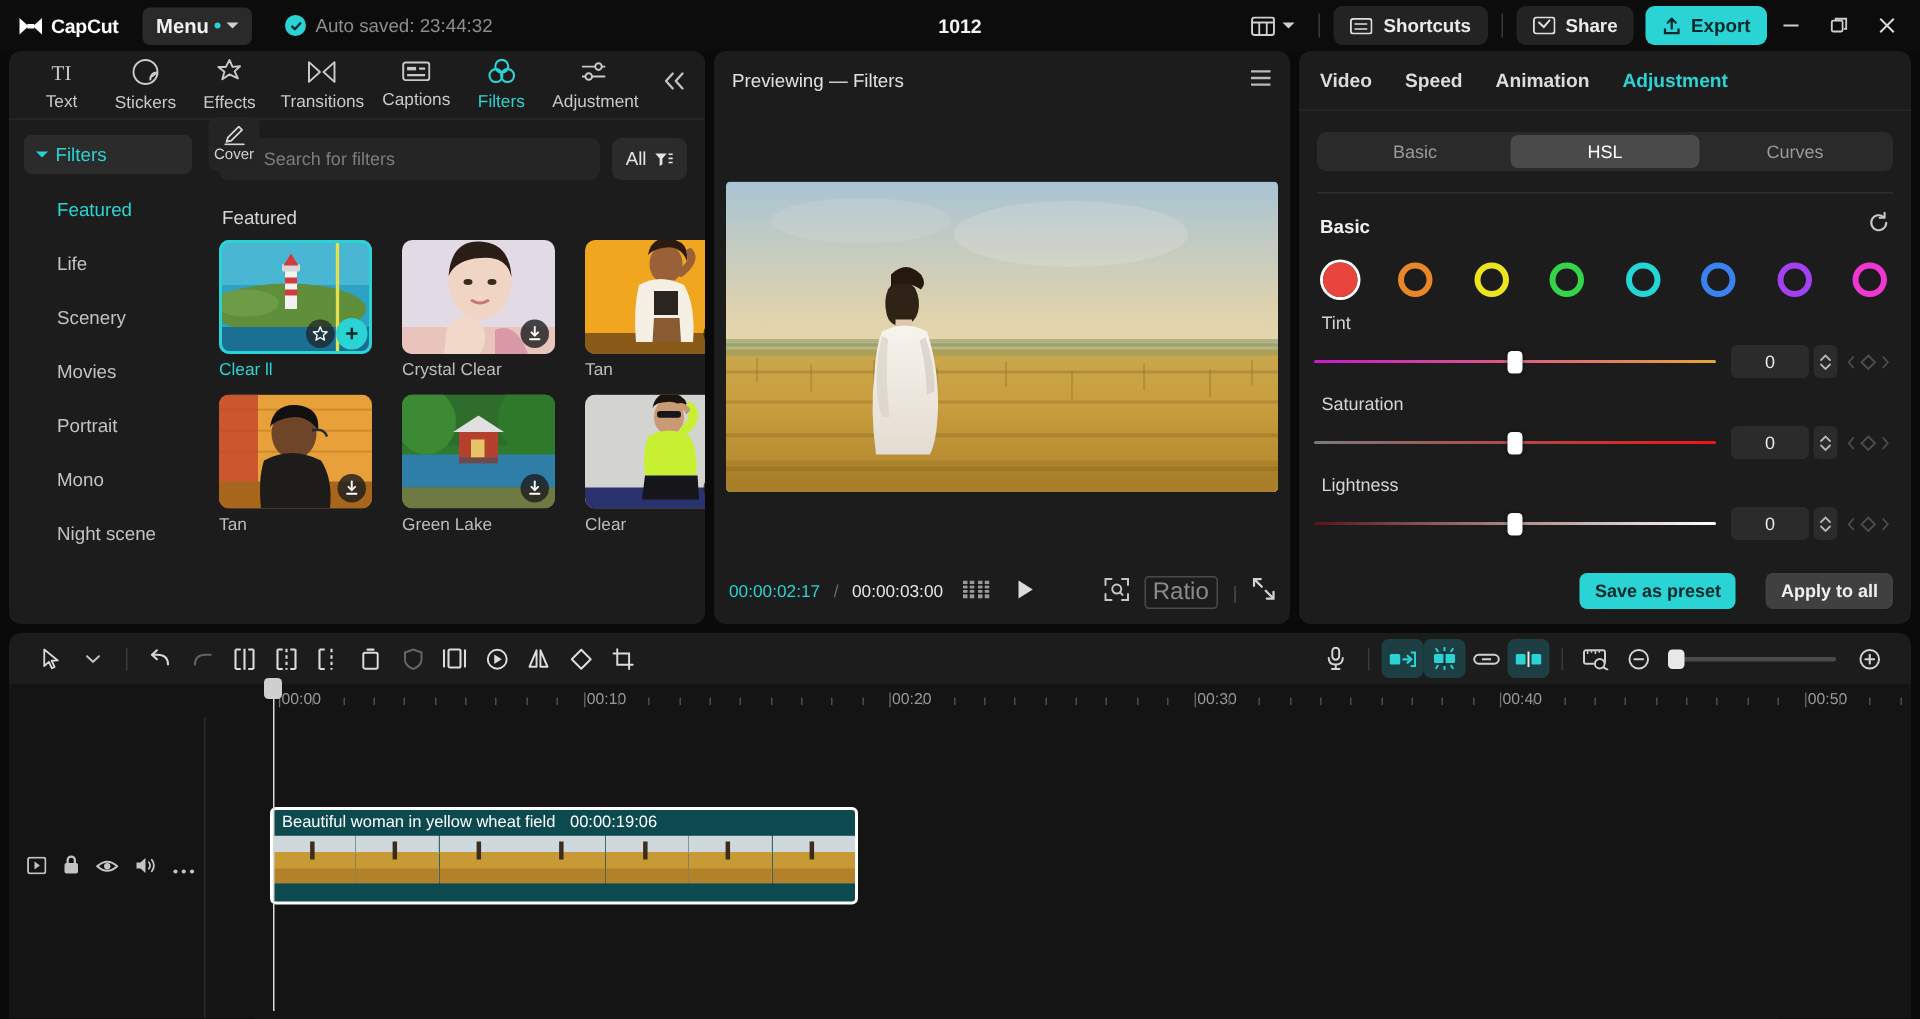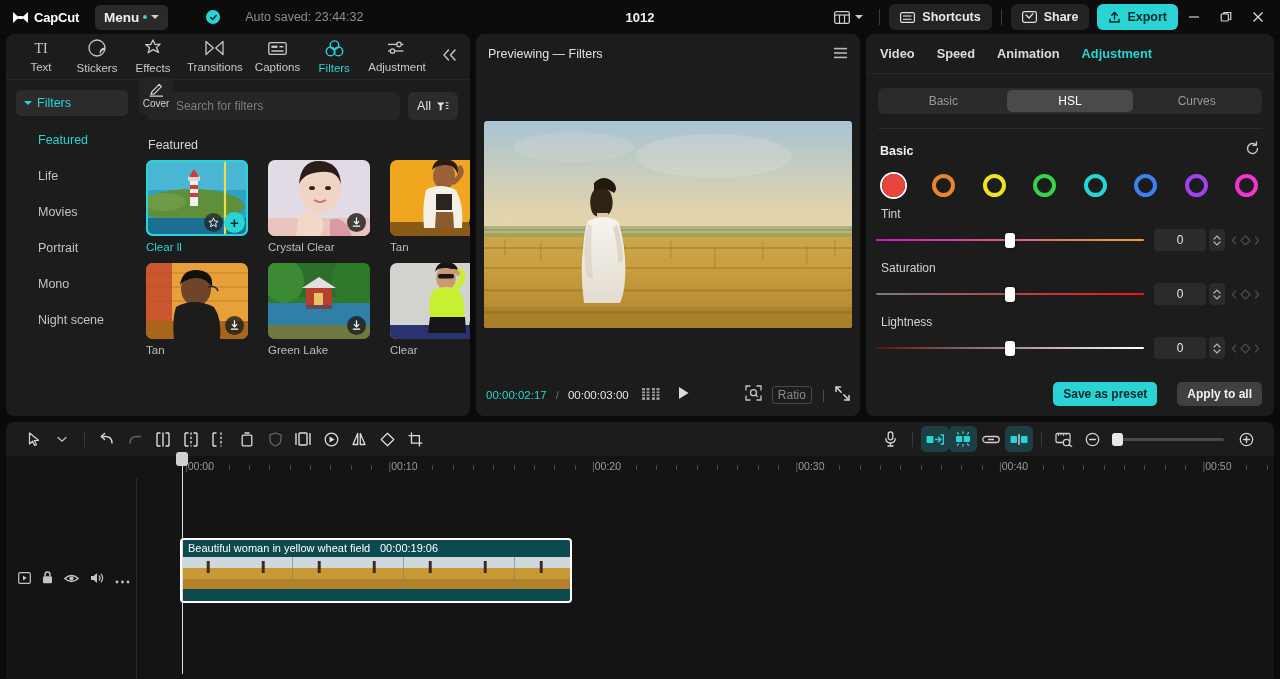--- a/index.html
+++ b/index.html
@@ -24,21 +24,21 @@
     background: #2a2a2a; border-radius: 5px;
     display: flex; align-items: center; gap:4px;
     color: #f0f0f0; font-size: 13.5px; font-weight: bold;
     cursor: pointer;
   }
   .menu-dot { width:4px; height:4px; border-radius:50%; background:#2ad4d4; display:inline-block; }
   .caret-dn {
     width:0;height:0;border-left:4px solid transparent;border-right:4px solid transparent;
     border-top:4.5px solid #cfcfcf;
   }
-  .autosave { margin-left: 38px; display:flex; align-items:center; gap:25px; }
+  .autosave { margin-left: 22px; display:flex; align-items:center; gap:6px; }
   .check-badge {
     width:14px;height:14px;border-radius:50%;background:#2ad4d4;
     display:flex;align-items:center;justify-content:center;
   }
   .check-badge svg { display:block; }
   .autosave-txt { color:#8d8d8d; font-size:12.5px; }
   #proj-title {
     position:absolute; left:0; right:0; text-align:center;
     color:#f2f2f2; font-size:13px; font-weight:bold; pointer-events:none;
   }
@@ -136,21 +136,21 @@
   #prev-stage { flex:1; display:flex; align-items:center; justify-content:center; padding: 0 8px; }
   #video {
     width:368px;height:207px;border-radius:3px;overflow:hidden;position:relative;
   }
   #prev-ctrl { height:42px; display:flex; align-items:center; padding:0 10px; gap:9px; }
   .tc-cur { color:#2ad4d4; font-size:11.5px; }
   .tc-sep { color:#6d6d6d; font-size:11.5px; }
   .tc-tot { color:#e6e6e6; font-size:11.5px; }
   .ctrl-right { margin-left:auto; display:flex; align-items:center; gap:10px; }
   .ratio-tag {
-    border:1px solid #4a4a4a;border-radius:3px;color:#8a8a8a;font-size:12px;
+    border:1px solid #4a4a4a;border-radius:3px;color:#8a8a8a;font-size:16px;
     padding:1px 5px; cursor:pointer;
   }
 
   
   #right-panel { width: 420px; display:flex; flex-direction:column; position:relative; }
   #rp-tabs { height:40px; display:flex; align-items:center; gap:22px; padding:0 14px; border-bottom:1px solid #262626;}
   .rp-tab { font-size:12.8px; color:#dcdcdc; font-weight:bold; cursor:pointer; }
   .rp-tab.active { color:#2ad4d4; }
   #seg-row { padding: 14px 12px 0 12px; }
   .seg {
@@ -387,20 +387,21 @@
 
     <div id="left-body">
       <div id="cat-col">
         <div class="cat-head">
           <span class="cat-caret"></span>
           <span>Filters</span>
         </div>
         <div id="cat-list">
             <div class="cat-item active">Featured</div>
             <div class="cat-item">Life</div>
+            <div class="cat-item">Scenery</div>
             <div class="cat-item">Movies</div>
             <div class="cat-item">Portrait</div>
             <div class="cat-item">Mono</div>
             <div class="cat-item">Night scene</div>
           </div>
       </div>
 
       <div id="grid-col">
         <div class="search-row">
           <div class="search-box">

